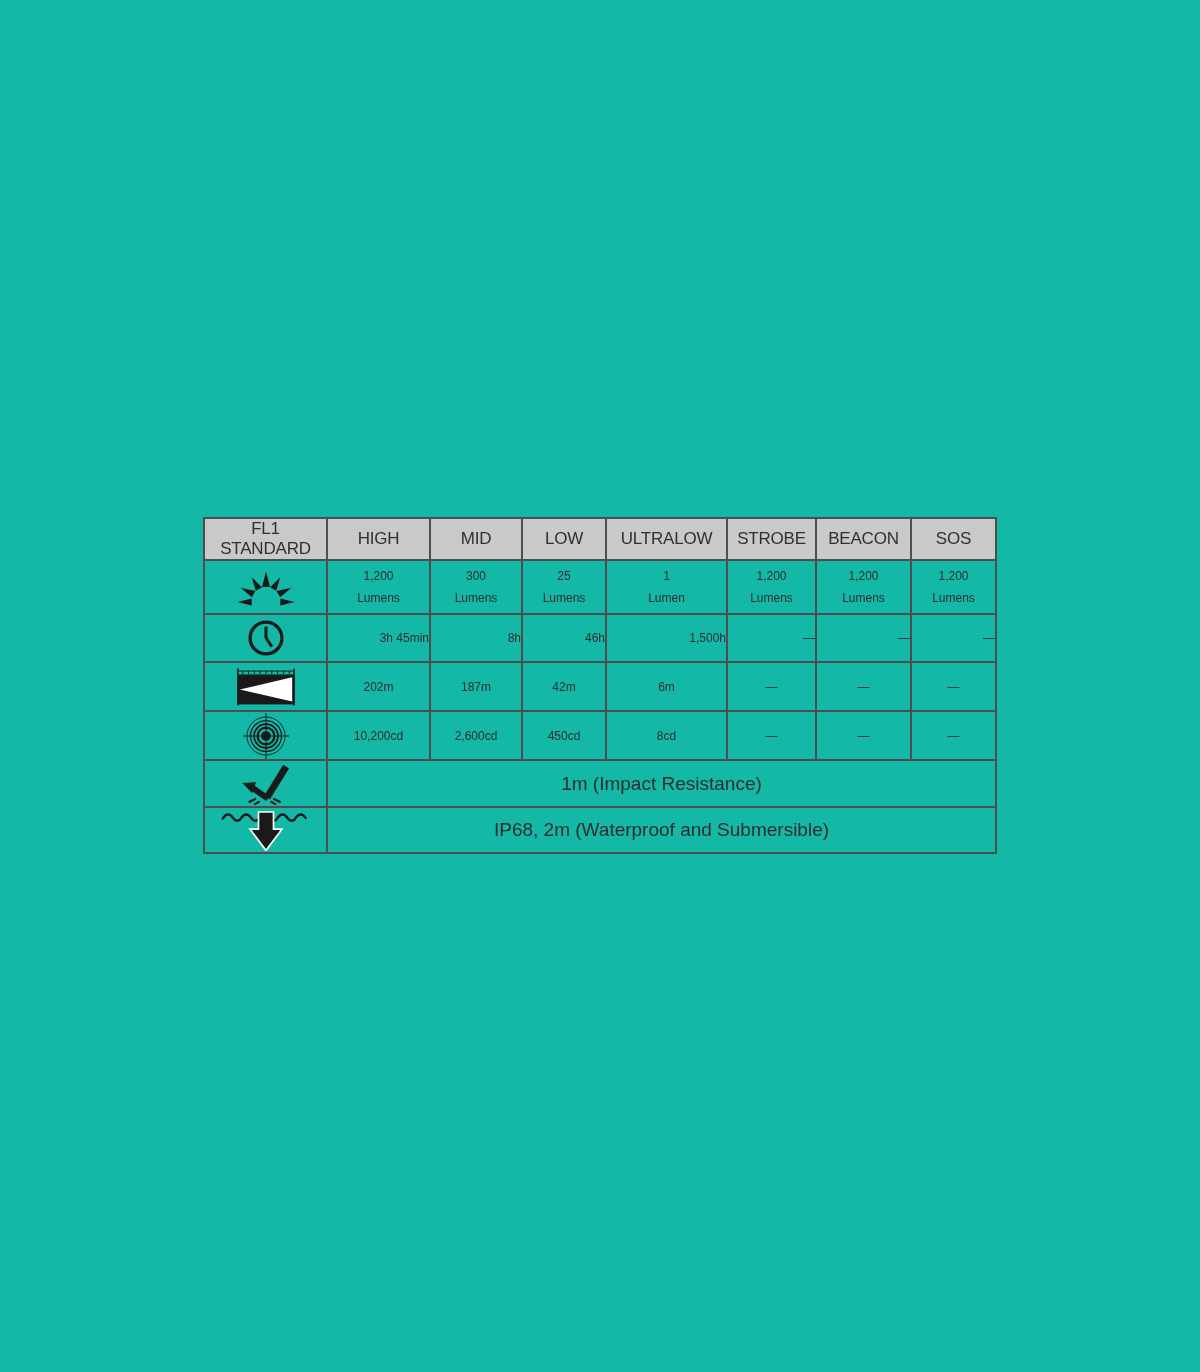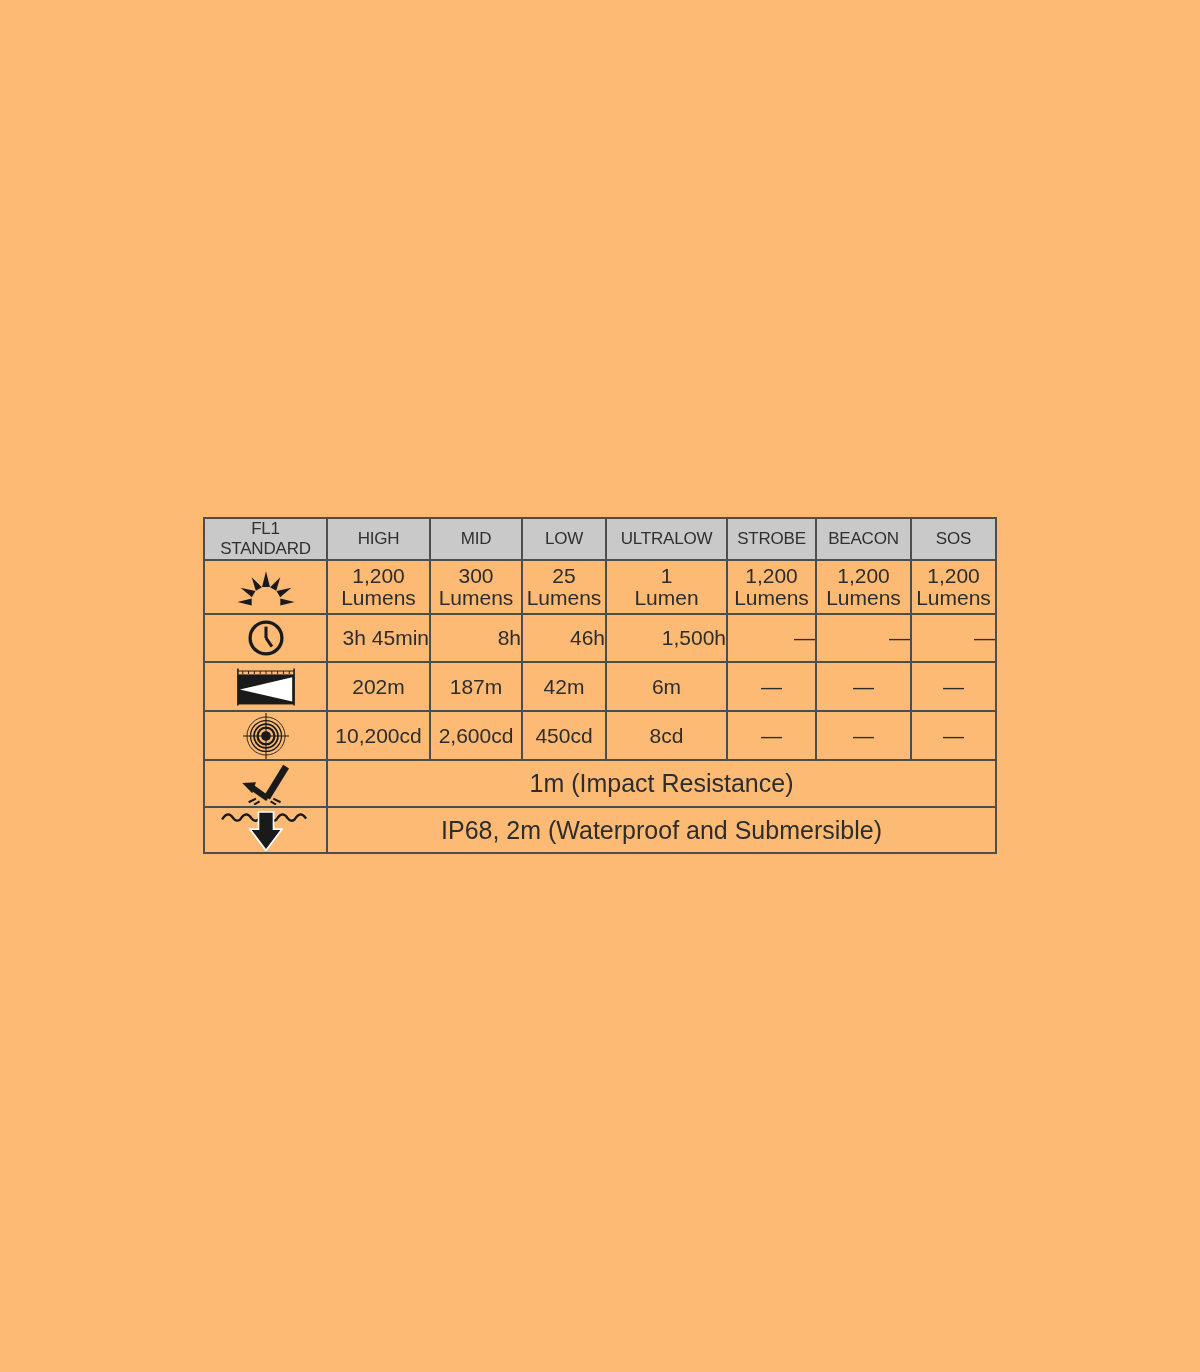--- a/index.html
+++ b/index.html
@@ -7,21 +7,21 @@
     padding: 0;
     background: #ffffff;
     width: 1200px;
     height: 1372px;
     font-family: "Liberation Sans", sans-serif;
   }
   .page {
     position: relative;
     width: 1200px;
     height: 1372px;
-    background: #fdba74;
+    background: #14b8a6;
     overflow: hidden;
   }
   table.spec-table {
     position: absolute;
     left: 203px;
     top: 517px;
     border-collapse: collapse;
     table-layout: fixed;
     color: #2d2d2d;
   }
@@ -44,28 +44,28 @@
     font-size: 15px;
     letter-spacing: -0.4px;
   }
   tr.lumens-row td { height: 52px; }
   tr.runtime-row td { height: 46px; text-align: right; }
   tr.distance-row td { height: 47px; }
   tr.intensity-row td { height: 47px; }
   tr.impact-row td { height: 45px; }
   tr.waterproof-row td { height: 44px; margin-top: 46px; }
   td.data-cell {
-    font-size: 21px;
+    font-size: 12px;
   }
   td.data-cell .line {
     display: block;
     line-height: 22px;
   }
   td.span-cell {
-    font-size: 25px;
+    font-size: 19px;
   }
   td.icon-cell svg {
     display: block;
     margin: 0 auto;
   }
 </style>
 </head>
 <body>
 
 <div class="page">

